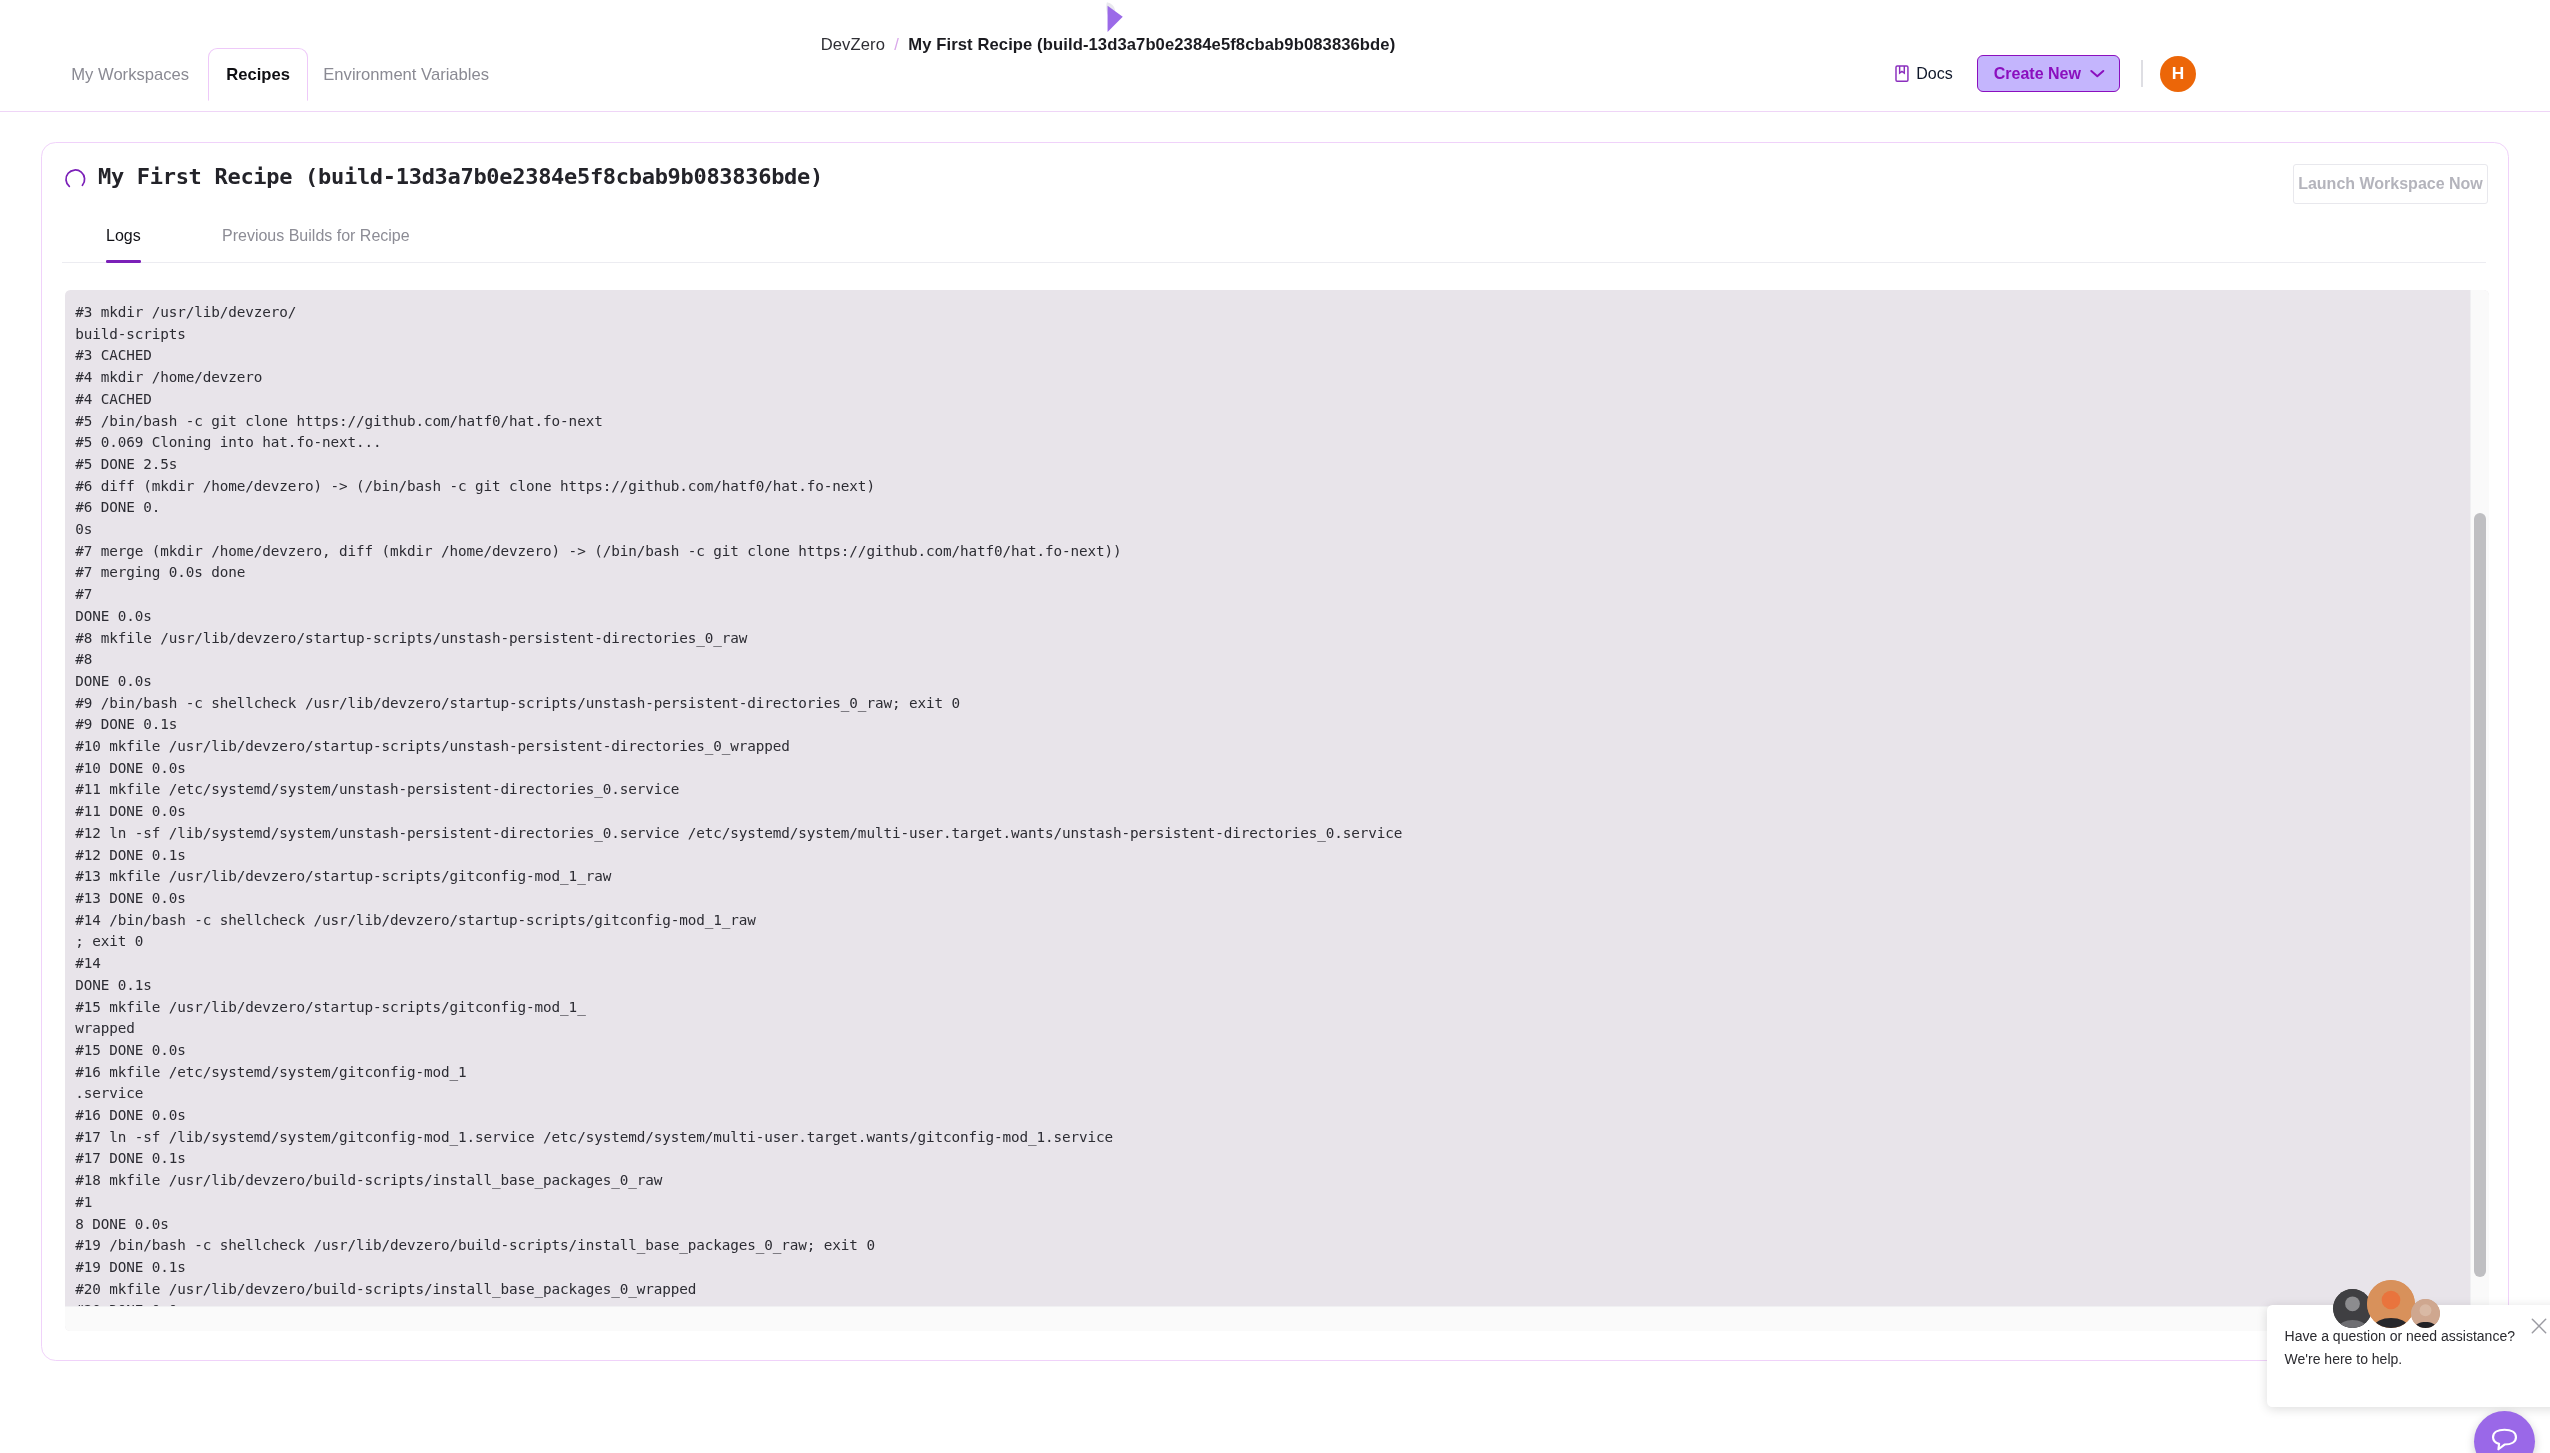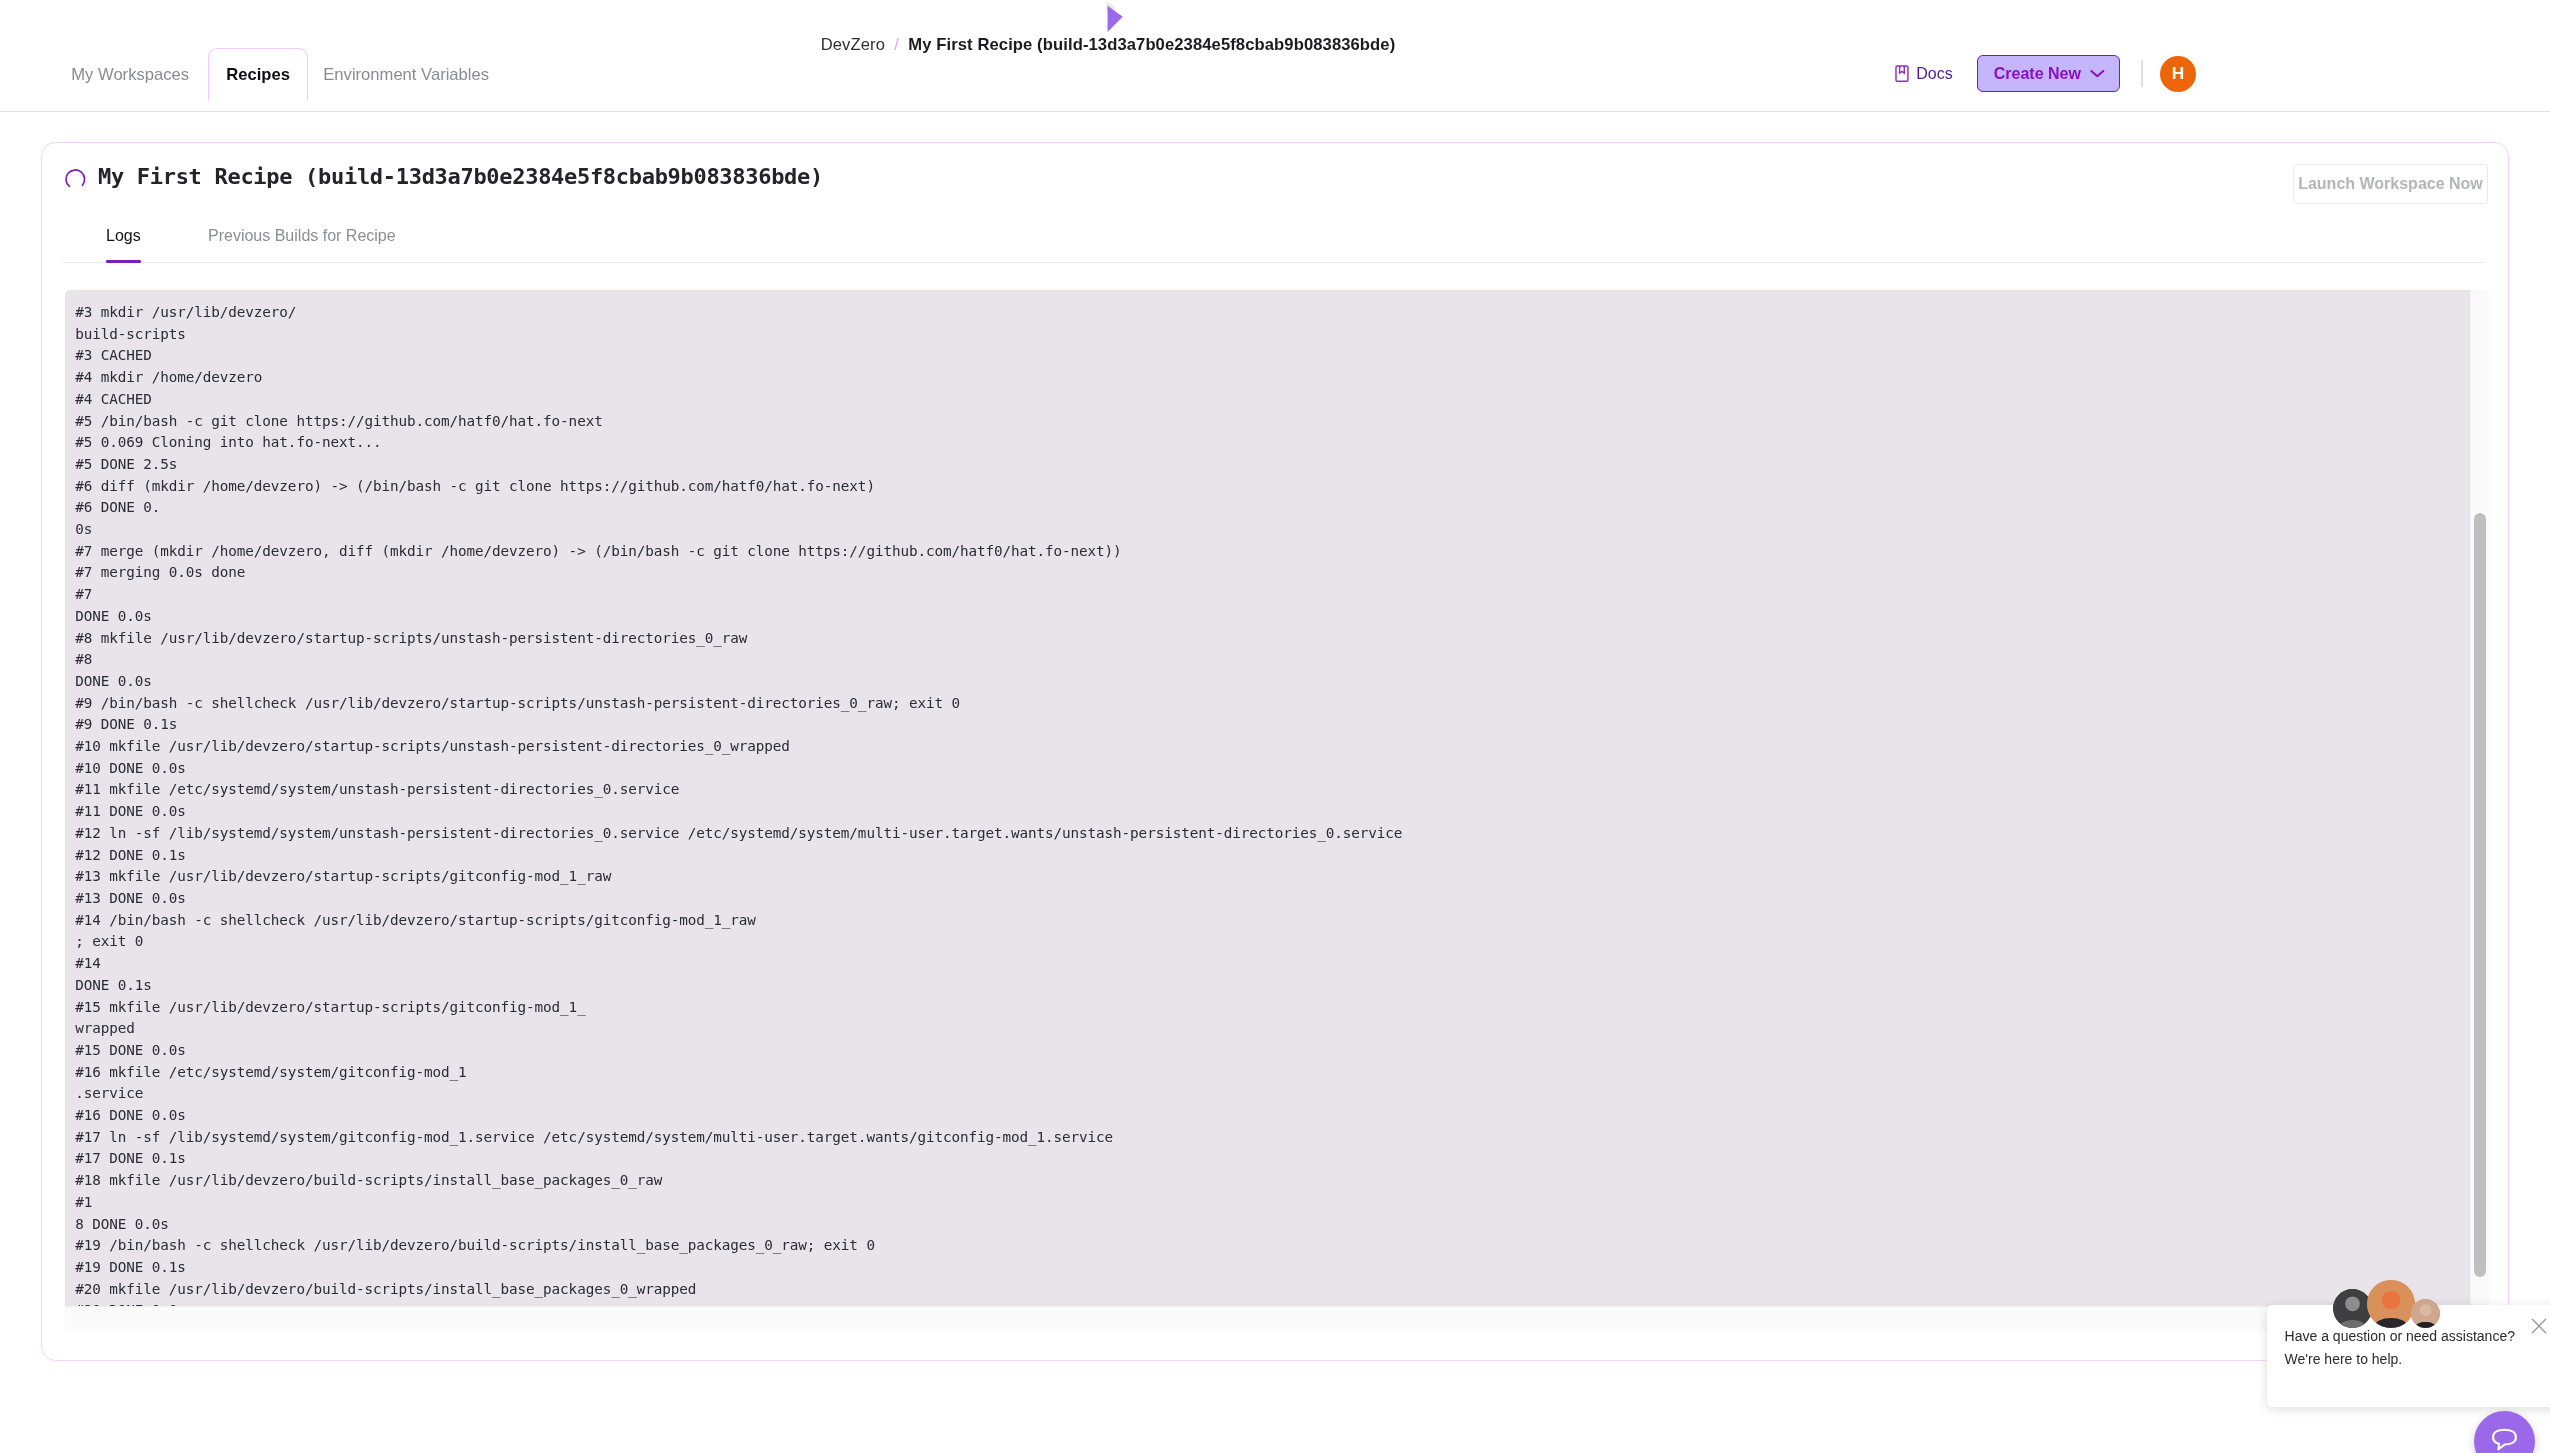--- a/index.html
+++ b/index.html
@@ -31,21 +31,21 @@
   .bc-root { color: #2f2f35; letter-spacing: 0.1px; }
   .bc-sep { color: #d9a8ea; margin: 0 9.3px; font-size: 16.6px; }
   .bc-current { color: #1b1b20; font-weight: 700; letter-spacing: 0.1px; }
 
   .topbar-right {
     margin-left: auto; display: flex; align-items: center;
     margin-right: 20px; height: 100%;
   }
   .docs-link {
     display: flex; align-items: center; gap: 6.6px;
-    color: #4c1d95; font-size: 16px; cursor: pointer;
+    color: #0f172a; font-size: 16px; cursor: pointer;
   }
   .docs-link svg { display: block; }
   .create-new {
     margin-left: 24px;
     border: 1.7px solid #8b0fbe;
     border-radius: 6px;
     color: #8b0fbe;
     font-size: 16px; font-weight: 700;
     padding: 8.6px 14.6px 8.6px 16px;
     background: #c4b5fd; cursor: pointer;
@@ -293,21 +293,21 @@
   </div>
 
   <div class="subtabs">
     <div class="subtabs-rule"></div>
 
     <div class="subtab active" style="left:64px;">
       <span>Logs</span>
       <span class="subtab-underline" style="width:100%;"></span>
     </div>
 
-    <div class="subtab inactive" style="left:166px;">
+    <div class="subtab inactive" style="left:180px;">
       <span>Previous Builds for Recipe</span>
     </div>
   </div>
 
   <div class="logpanel" style="left:22.6px; top:147px;">
     <div class="logscroll" id="log-scroll">
         <div class="logline">#3 mkdir /usr/lib/devzero/</div>
         <div class="logline">build-scripts</div>
         <div class="logline">#3 CACHED</div>
         <div class="logline">#4 mkdir /home/devzero</div>

